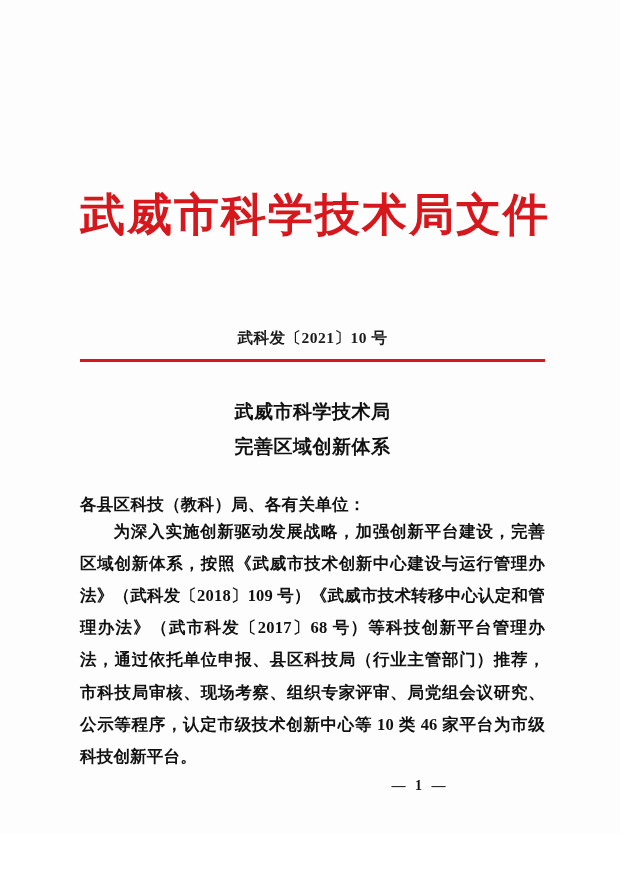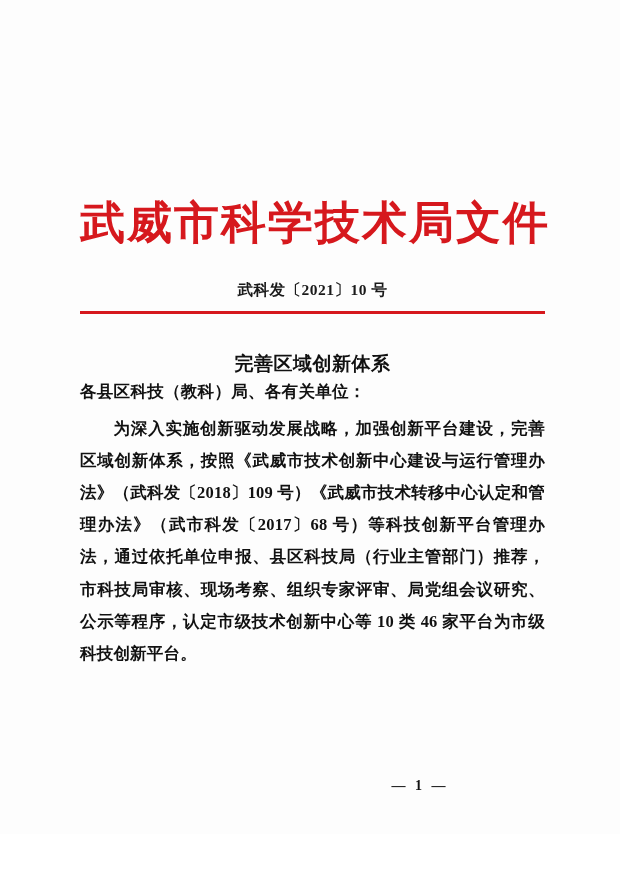--- a/index.html
+++ b/index.html
@@ -24,39 +24,39 @@
     position: absolute;
     left: 0;
     top: 0;
     right: 0;
     bottom: 0;
     background: #fdfdfd;
   }
   .doc-body {
     position: absolute;
     left: 80px;
-    top: 8px;
+    top: 0;
     width: 465px;
   }
 
   
   .masthead {
     margin-top: 188px;
     text-align: center;
     color: #d6181d;
     font-family: "Liberation Serif", serif;
     font-weight: bold;
     font-size: 45px;
     letter-spacing: 2px;
     line-height: 1.2;
     white-space: nowrap;
   }
 
   .doc-number {
-    margin-top: 30px;
+    margin-top: 86px;
     text-align: center;
     font-size: 15.5px;
     color: #1a1a1a;
     font-family: "Liberation Serif", serif;
     font-weight: bold;
     letter-spacing: 0.5px;
   }
 
   .red-rule {
     margin-top: 10px;
@@ -72,28 +72,29 @@
     font-weight: bold;
     color: #111;
     line-height: 1.85;
     letter-spacing: 0.5px;
   }
   .title-block .line {
     display: block;
   }
 
   .salutation {
+    margin-top: 30px;
     font-size: 16.5px;
     color: #111;
     font-weight: bold;
     letter-spacing: 0.3px;
   }
 
   .para {
-    margin-top: 10px;
+    margin-top: 0;
     font-size: 16.5px;
     color: #111;
     font-weight: bold;
     line-height: 1.95;
     text-align: justify;
     text-justify: inter-ideograph;
     letter-spacing: 0.2px;
   }
   .para .indent {
     display: inline-block;
@@ -129,20 +130,21 @@
   <div class="sheet">
     <div class="doc-body">
 
       <div class="masthead">武威市科学技术局文件</div>
 
       <div class="doc-number">武科发〔2021〕10 号</div>
 
       <div class="red-rule"></div>
 
       <div class="title-block">
+        <span class="line">武威市科学技术局</span>
         <span class="line">完善区域创新体系</span>
       </div>
 
       <div class="salutation">各县区科技（教科）局、各有关单位：</div>
 
       <div class="para"><span class="indent"></span><span>为深入实施创新驱动发展战略，加强创新平台建设，完善区域创新体系，按照《武威市技术创新中心建设与运行管理办法》（武科发〔2018〕109 号）《武威市技术转移中心认定和管理办法》（武市科发〔2017〕68 号）等科技创新平台管理办法，通过依托单位申报、县区科技局（行业主管部门）推荐，市科技局审核、现场考察、组织专家评审、局党组会议研究、公示等程序，认定市级技术创新中心等 10 类 46 家平台为市级科技创新平台。</span></div>
 
     </div>
 
     <div class="page-number">— 1 —</div>

